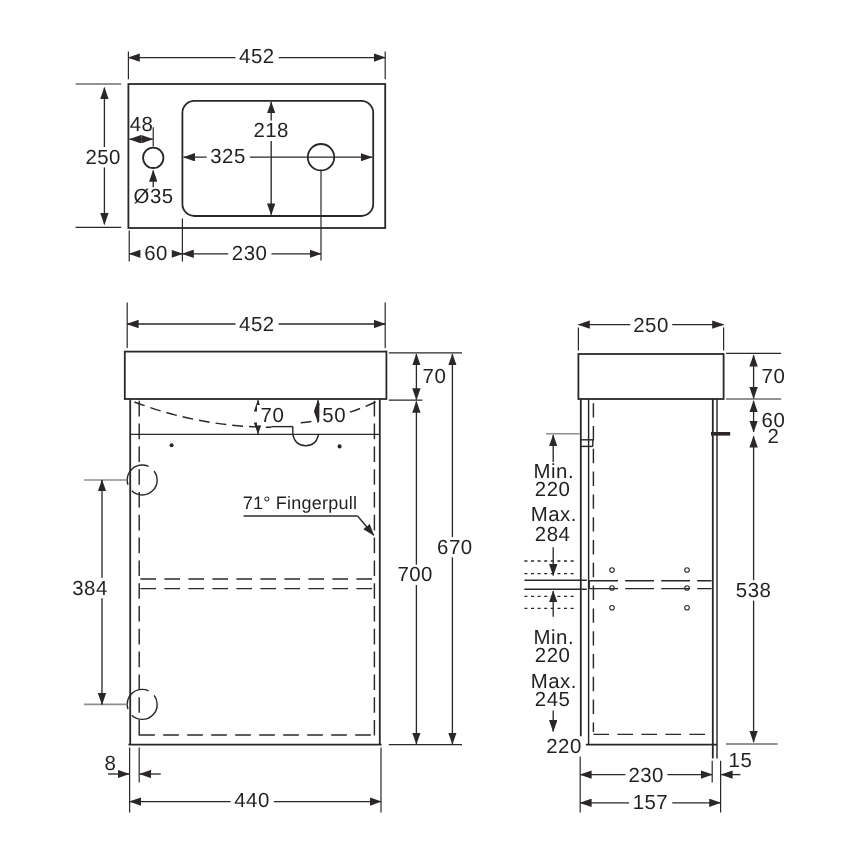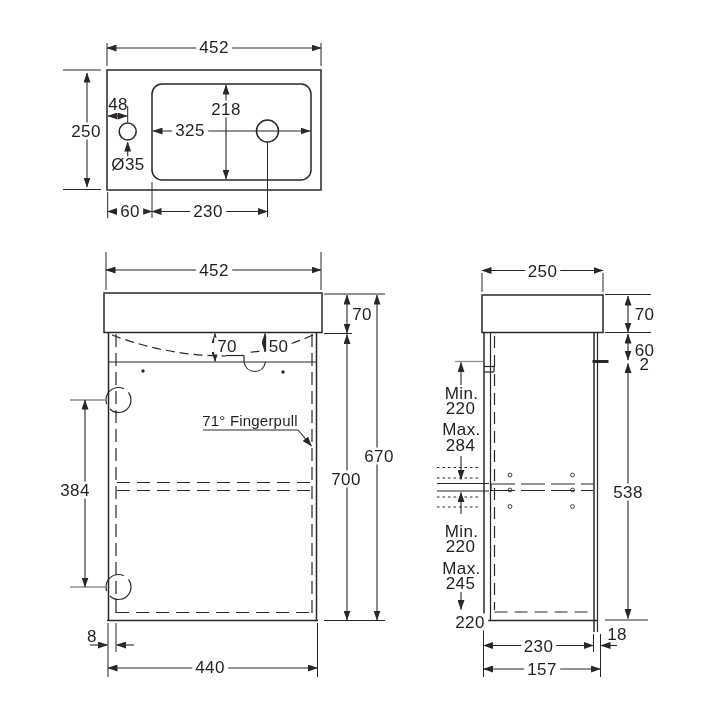--- a/index.html
+++ b/index.html
@@ -184,16 +184,16 @@
 <span class="lbl" style="left:460.5px;top:408px">220</span>
 <span class="lbl" style="left:461.5px;top:428.5px">Max.</span>
 <span class="lbl" style="left:460.5px;top:444.5px">284</span>
 <span class="lbl" style="left:461.5px;top:531px">Min.</span>
 <span class="lbl" style="left:460.5px;top:546px">220</span>
 <span class="lbl" style="left:461.5px;top:567.5px">Max.</span>
 <span class="lbl" style="left:460.5px;top:583px">245</span>
 <span class="lbl bg" style="left:470px;top:621.5px">220</span>
 <span class="lbl bg" style="left:628px;top:491.5px">538</span>
 <span class="lbl bg" style="left:538.5px;top:645.5px">230</span>
-<span class="lbl" style="left:617px;top:634px">18</span>
+<span class="lbl" style="left:617px;top:634px">15</span>
 <span class="lbl bg" style="left:542px;top:669px">157</span>
 
 </div>
 
 </body></html>

